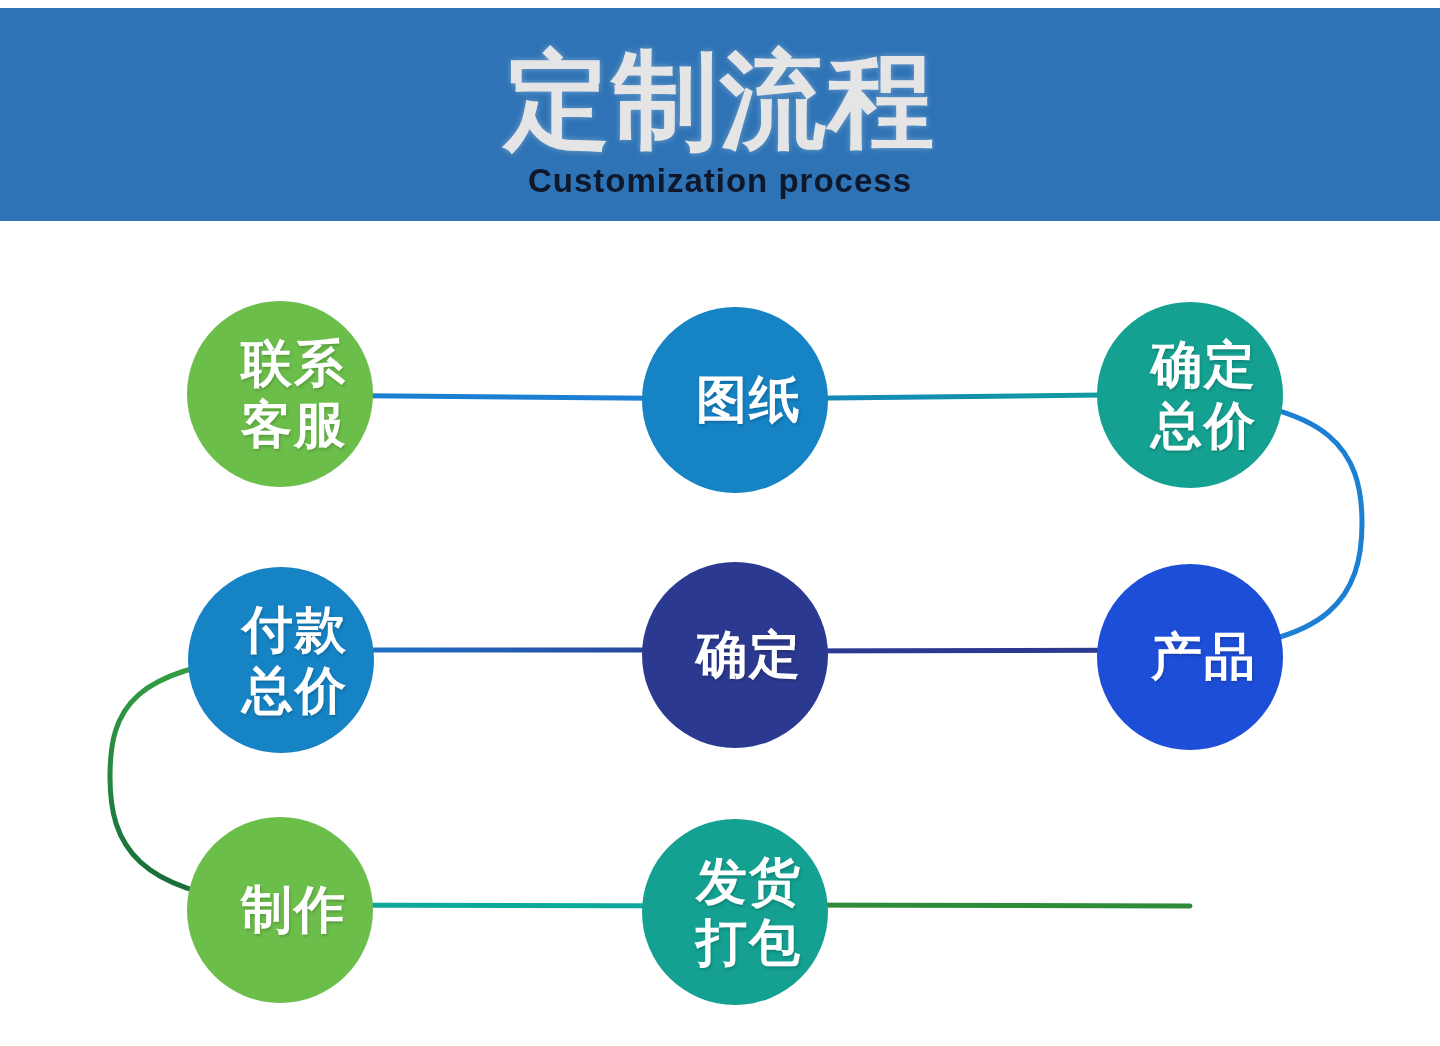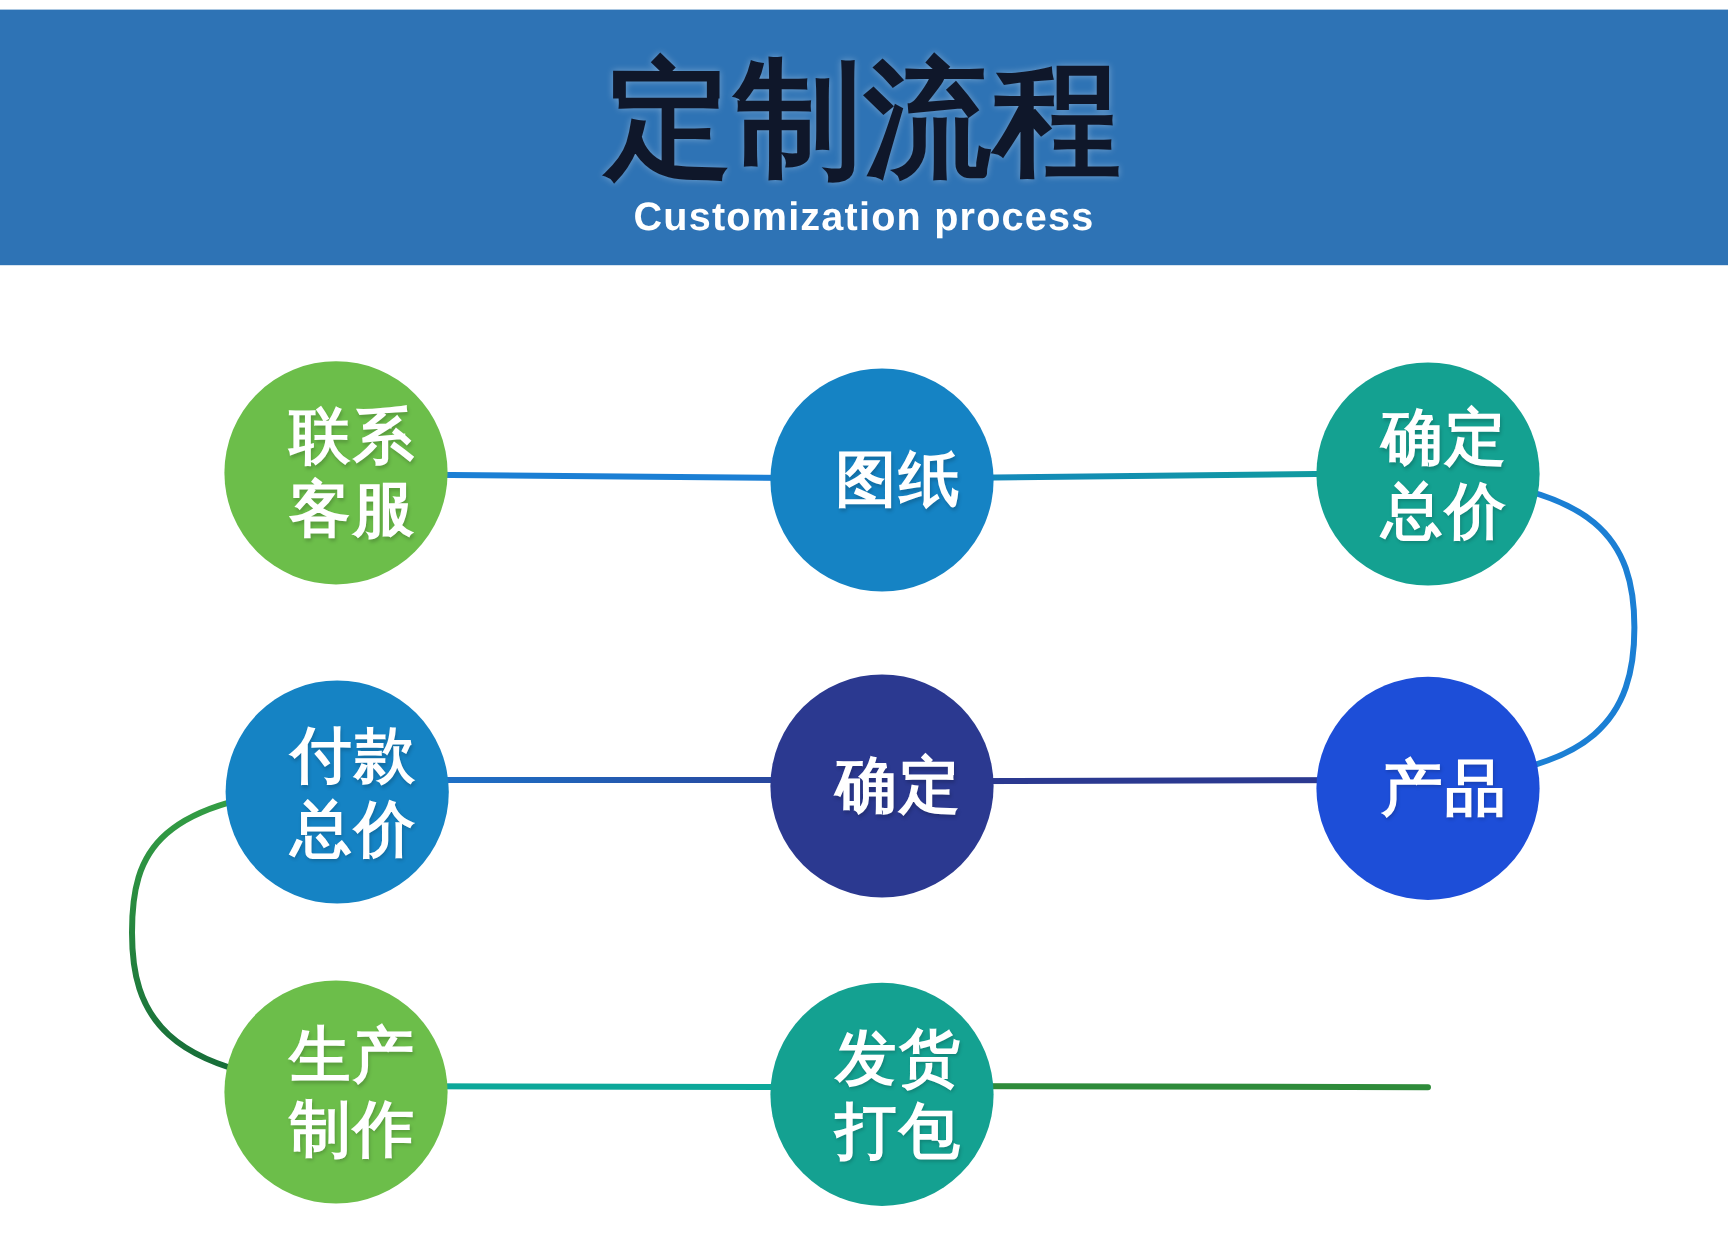--- a/index.html
+++ b/index.html
@@ -23,30 +23,30 @@
     left: 0;
     top: 8px;
     width: 1440px;
     height: 213px;
     display: flex;
     flex-direction: column;
     align-items: center;
     justify-content: center;
   }
   .banner .title {
-    color: #0f172a;
+    color: #e5e5e5;
     font-size: 106px;
     line-height: 1.05;
     font-weight: 800;
     letter-spacing: 2px;
     text-shadow: 0 0 6px rgba(255,255,255,0.35);
     margin-top: 16px;
   }
   .banner .subtitle {
-    color: #ffffff;
+    color: #0f172a;
     font-size: 33px;
     font-weight: 700;
     letter-spacing: 1px;
     margin-top: 6px;
   }
   
   .diagram {
     position: absolute;
     left: 0;
     top: 0;
@@ -137,21 +137,20 @@
       <span class="l">总价</span>
     </div>
     <div class="circle" style="left: 642px; top: 562px; background-color: rgb(43, 57, 144);">
       <span class="l">确定</span>
     </div>
     <div class="circle" style="left: 1097px; top: 564px; background-color: #1d4ed8;">
       <span class="l">产品</span>
     </div>
 
     <div class="circle" style="left: 187px; top: 817px; background-color: rgb(108, 190, 74);">
-      <span class="l">生产</span>
       <span class="l">制作</span>
     </div>
     <div class="circle" style="left: 642px; top: 819px; background-color: rgb(20, 161, 145);">
       <span class="l">发货</span>
       <span class="l">打包</span>
     </div>
 
   </div>
 </div>
 

